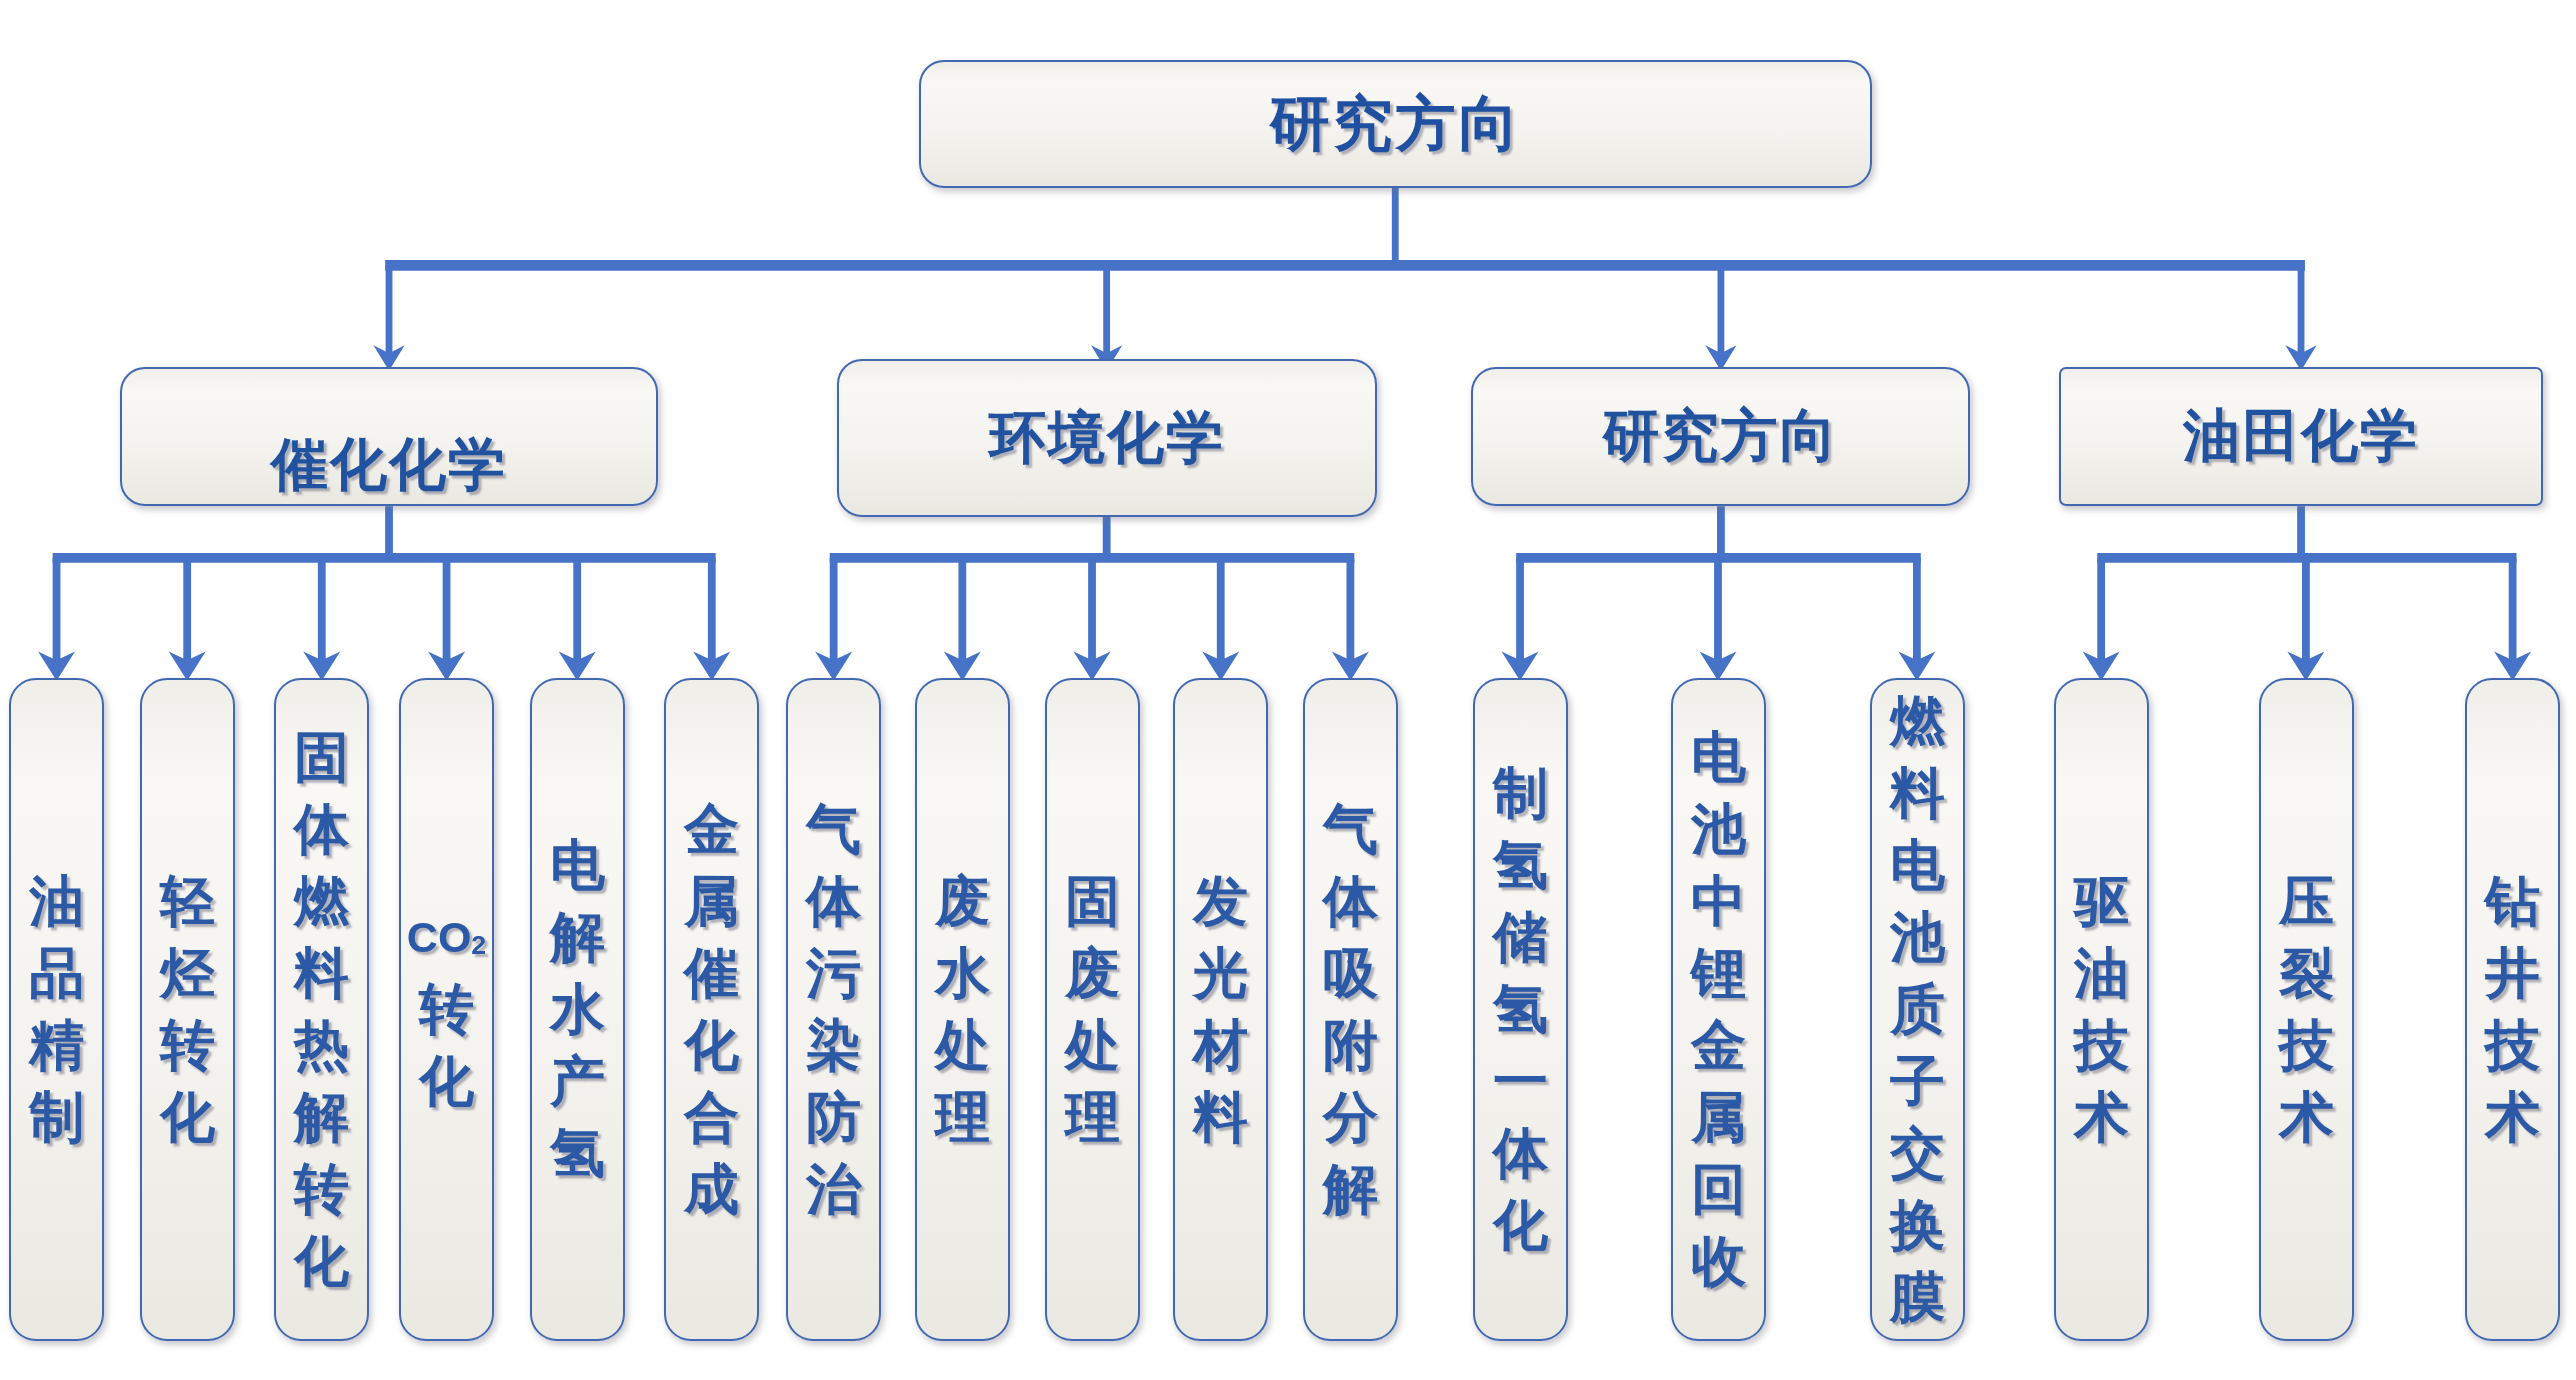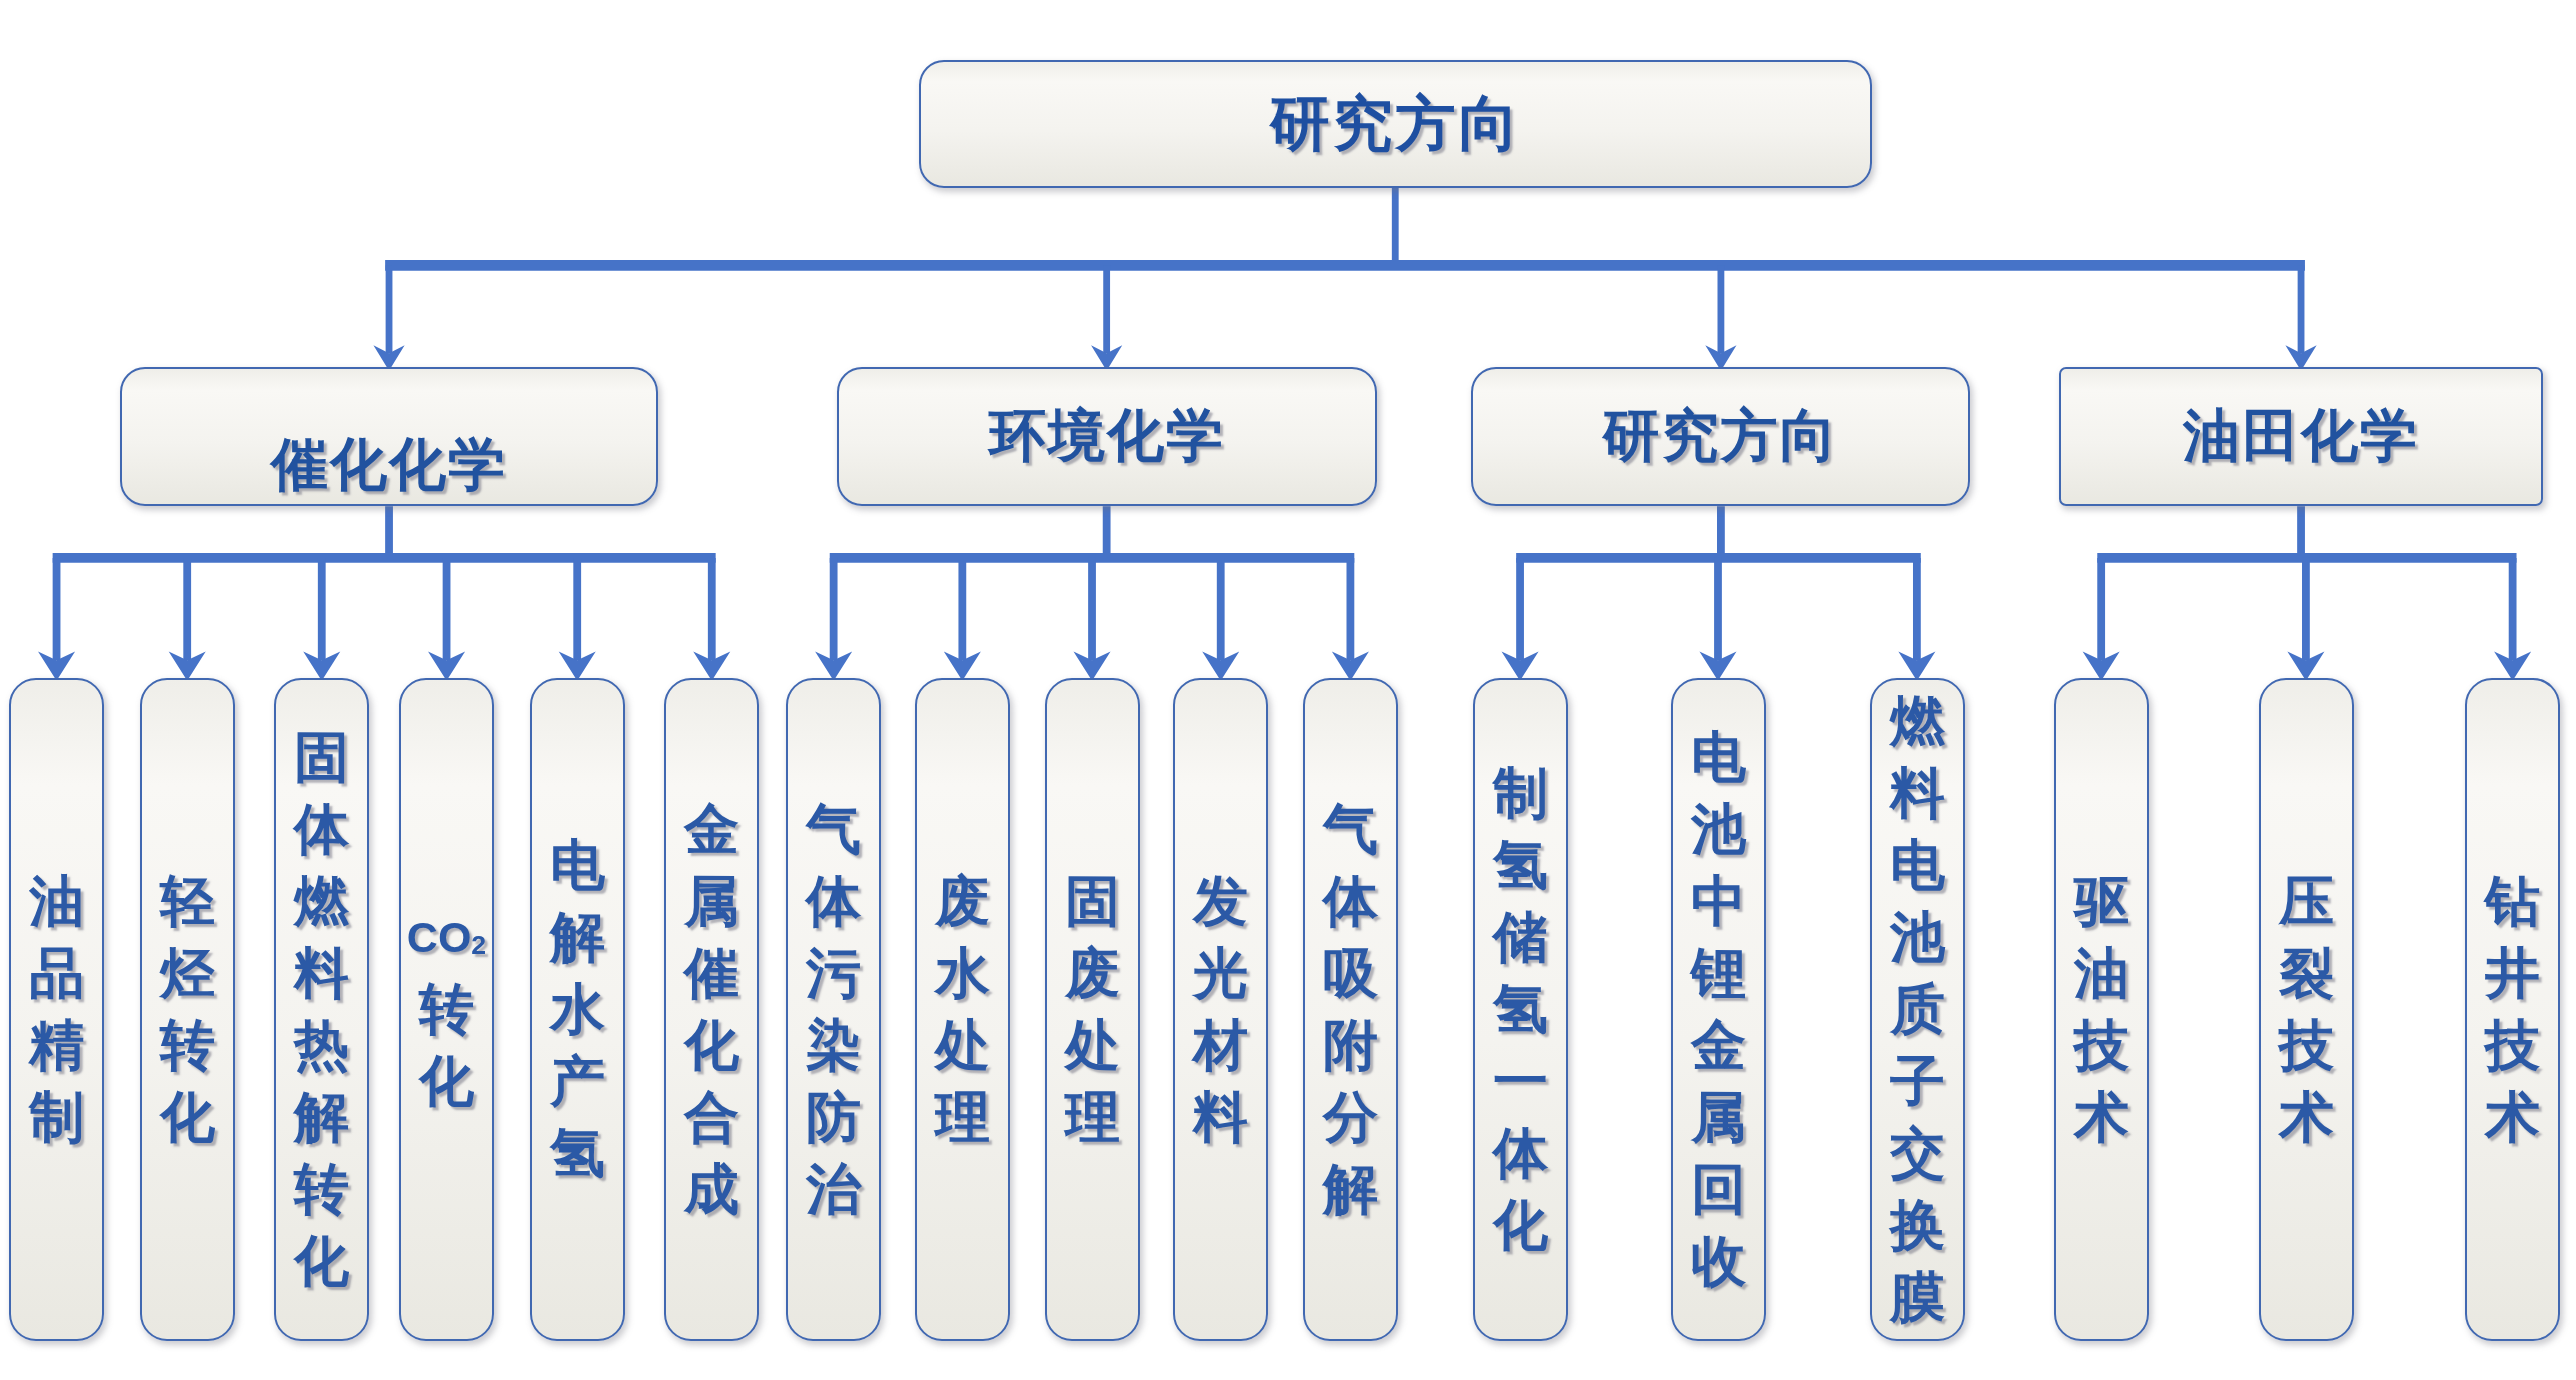--- a/index.html
+++ b/index.html
@@ -135,21 +135,21 @@
         <div class="char">氢</div>
       </div>
       <div class="box l3-box" style="left: 664px; top: 678px; width: 95px; height: 663px;">
         <div class="char">金</div>
         <div class="char">属</div>
         <div class="char">催</div>
         <div class="char">化</div>
         <div class="char">合</div>
         <div class="char">成</div>
       </div>
-      <div class="box l2-box" style="left: 837px; top: 367px; width: 540px; height: 139px;">
+      <div class="box l2-box" style="left: 837px; top: 359px; width: 540px; height: 158px;">
         <span class="l2-label">环境化学</span>
       </div>
       <div class="box l3-box" style="left: 786px; top: 678px; width: 95px; height: 663px;">
         <div class="char">气</div>
         <div class="char">体</div>
         <div class="char">污</div>
         <div class="char">染</div>
         <div class="char">防</div>
         <div class="char">治</div>
       </div>

